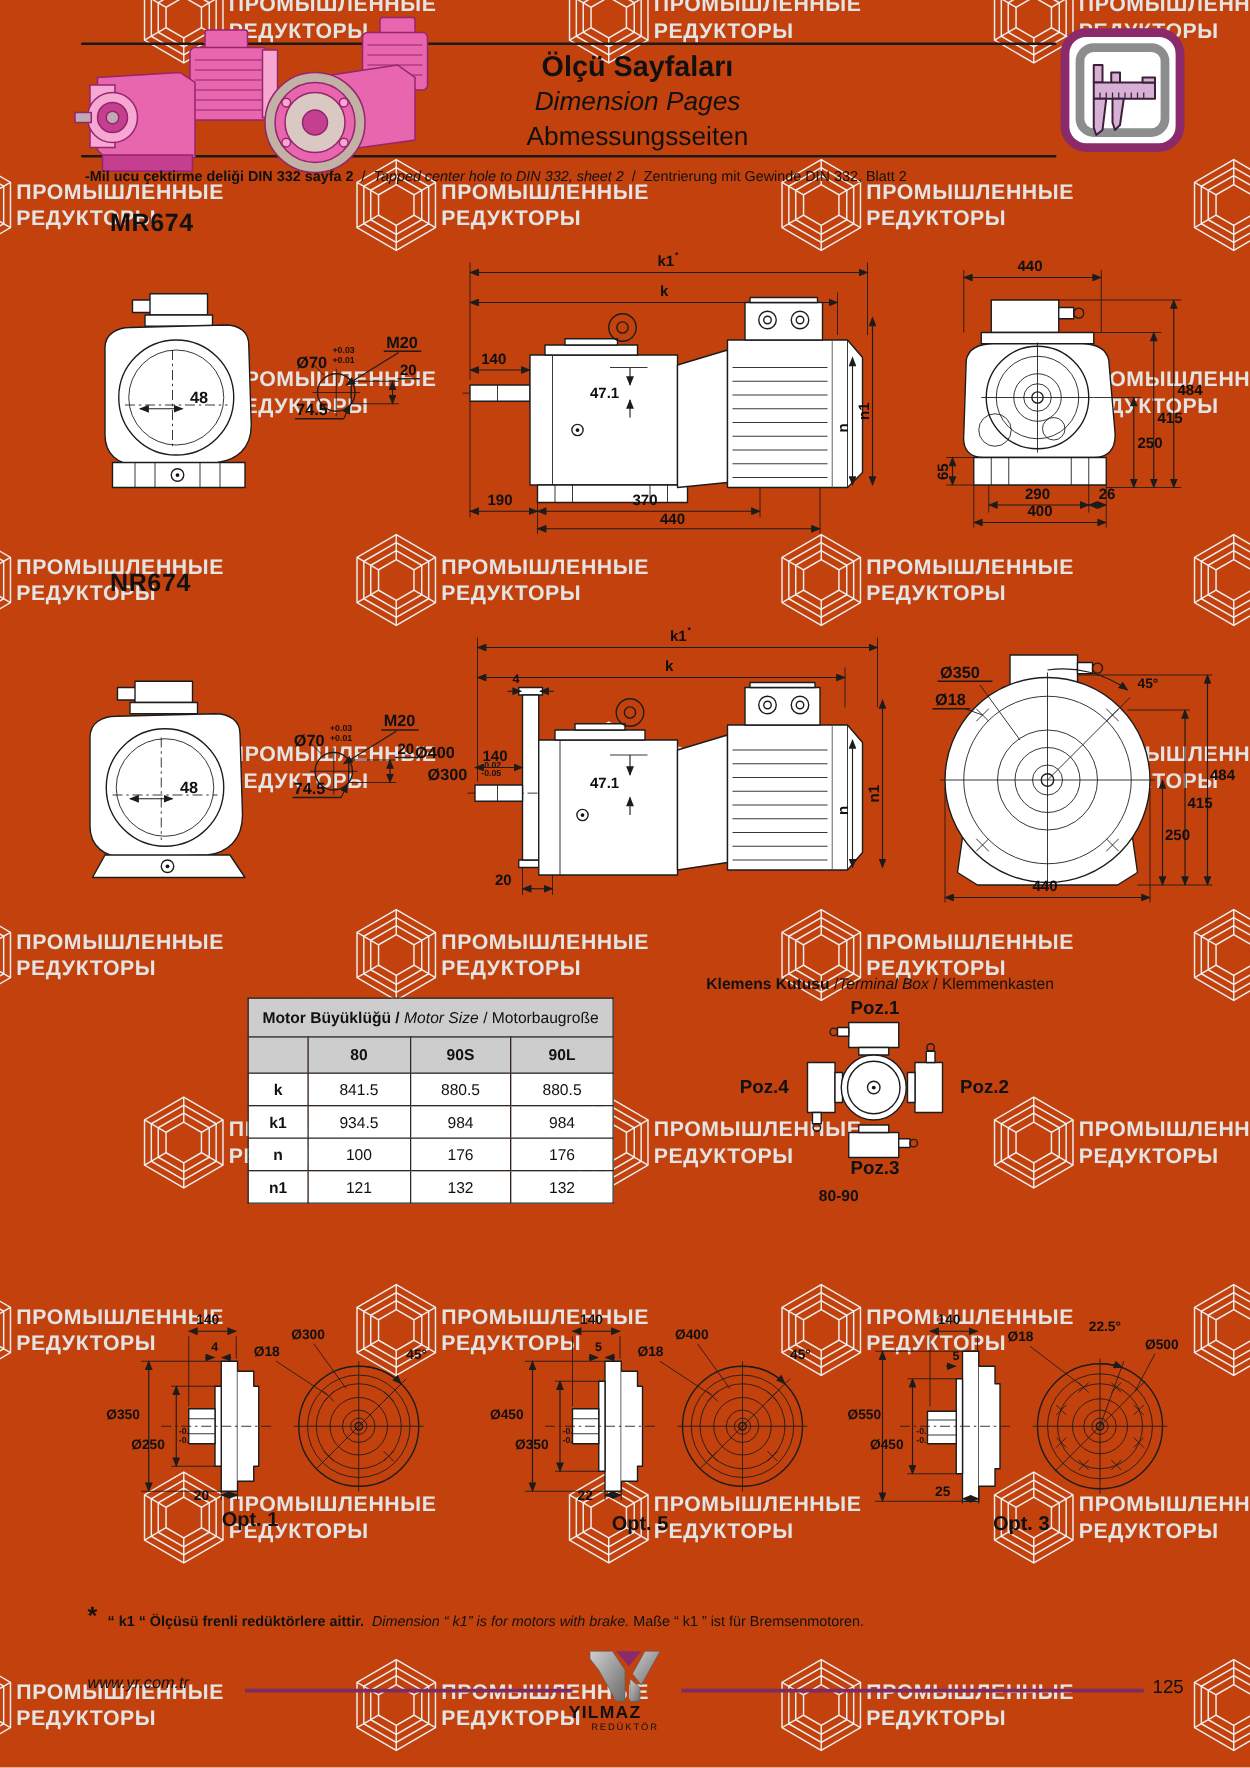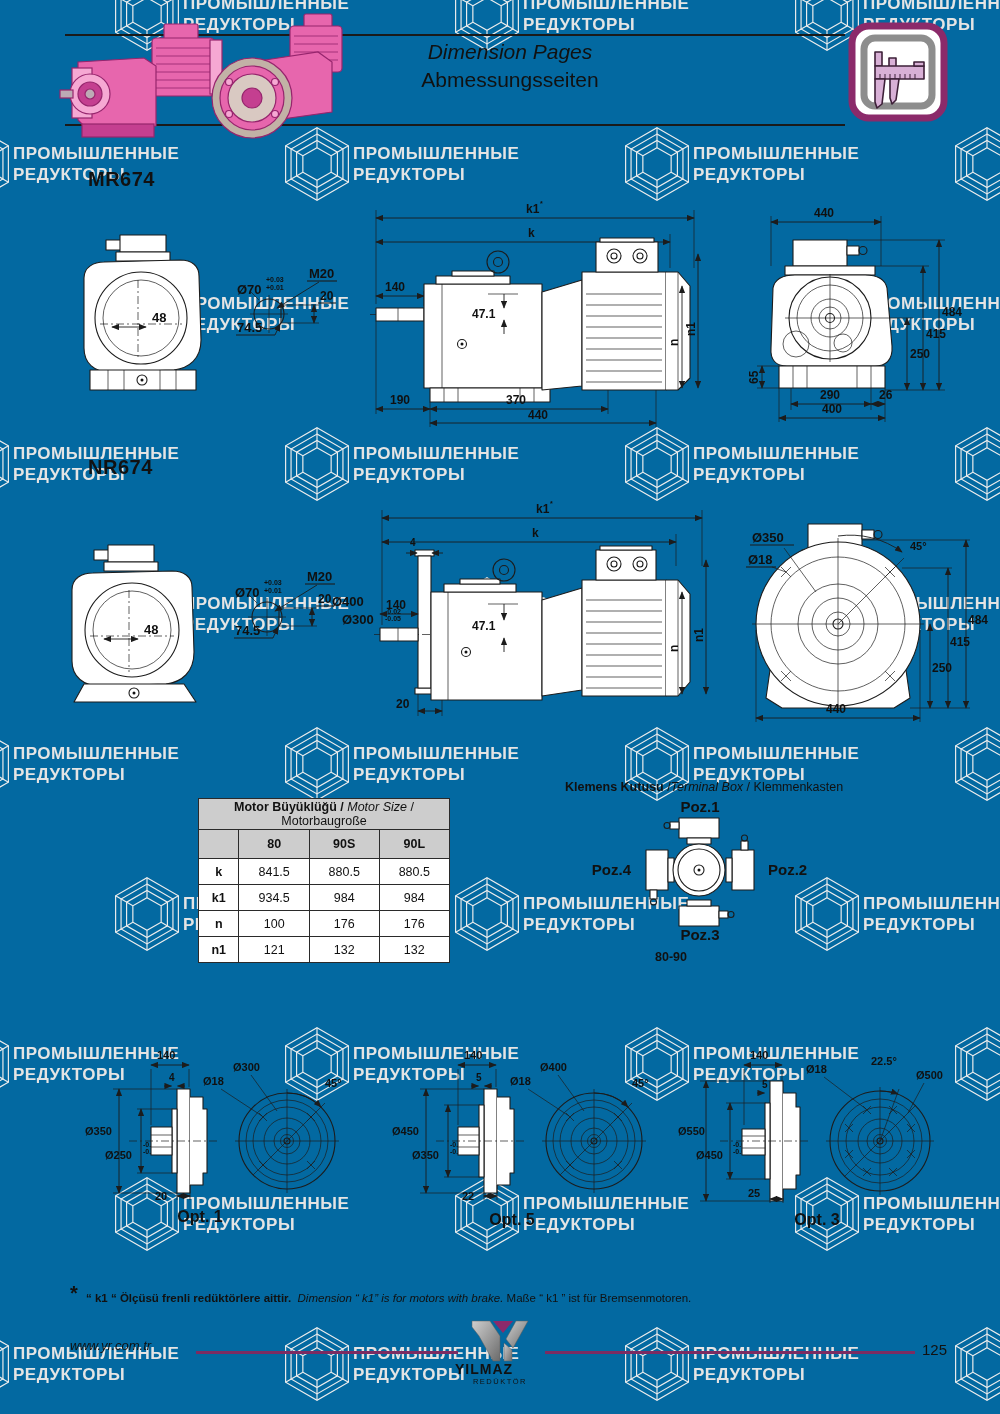--- a/index.html
+++ b/index.html
@@ -1,16 +1,16 @@
 <!DOCTYPE html>
 <html><head>
 <meta charset="utf-8">
 <style>
   html,body{margin:0;padding:0;background:#fff}
-  .page{position:relative;width:1000px;height:1414px;background:#0369a1;overflow:hidden;
+  .page{position:relative;width:1000px;height:1414px;background:#c2410c;overflow:hidden;
         font-family:"Liberation Sans",sans-serif;color:#111}
   .abs{position:absolute}
   .b{font-weight:bold}
   .i{font-style:italic}
   
   #wm{position:absolute;inset:0;z-index:0;overflow:hidden}
   .wm{position:absolute;display:flex;align-items:center;gap:4px;white-space:nowrap}
   .wm-txt{color:#e4e4e4;font-weight:bold;font-size:17px;letter-spacing:.5px;line-height:1.25}
   .content{position:absolute;inset:0;z-index:1}
   
@@ -618,20 +618,21 @@
         <circle cx="192" cy="88" r="24" fill="#d9c9c2"></circle>
         <circle cx="192" cy="88" r="10" fill="#c43f90"></circle>
         <circle cx="169" cy="72" r="3.5" fill="#f6a8d3"></circle>
           <circle cx="215" cy="72" r="3.5" fill="#f6a8d3"></circle>
         <circle cx="169" cy="104" r="3.5" fill="#f6a8d3"></circle>
           <circle cx="215" cy="104" r="3.5" fill="#f6a8d3"></circle>
       </g>
     </svg>
 
     <div class="titleblock">
+      <div class="title-tr">Ölçü Sayfaları</div>
       <div class="title-en">Dimension Pages</div>
       <div class="title-de">Abmessungsseiten</div>
     </div>
 
     <svg class="abs" style="left:848px;top:22px" width="100" height="100" viewBox="0 0 100 100">
       <rect x="4" y="4" width="92" height="92" rx="17" fill="#fff" stroke="#8b2a6a" stroke-width="7"></rect>
       <rect x="16" y="16" width="68" height="68" rx="11" fill="#fff" stroke="#8d8d8d" stroke-width="7"></rect>
       <g fill="#d8b0d6" stroke="#3d2038" stroke-width="1.6" stroke-linejoin="round">
         <path d="M27,30 L34,30 L34,44 L27,44 Z"></path>
         <path d="M41,36 L48,36 L48,46 L41,46 Z"></path>
@@ -645,20 +646,27 @@
           <line x1="37" y1="52" x2="37" y2="57"></line>
         <line x1="42" y1="52" x2="42" y2="57"></line>
           <line x1="47" y1="52" x2="47" y2="57"></line>
         <line x1="52" y1="52" x2="52" y2="57"></line>
           <line x1="57" y1="52" x2="57" y2="57"></line>
         <line x1="62" y1="52" x2="62" y2="57"></line>
           <line x1="67" y1="52" x2="67" y2="57"></line>
       </g>
     </svg>
 
+    <div class="note">
+      <span class="b">-Mil ucu çektirme deliği DIN 332 sayfa 2</span>
+      <span class="b">&nbsp;</span><span>/</span>&nbsp;
+      <span class="i">Tapped center hole to DIN 332, sheet 2</span>&nbsp;
+      <span>/</span>&nbsp;
+      <span>Zentrierung mit Gewinde DIN 332, Blatt 2</span>
+    </div>
 
     <div class="sec-title" style="left:88px;top:168px">MR674</div>
 
     <svg class="abs" style="left:70px;top:232px" width="145" height="165" viewBox="0 0 145 165">
       <rect x="36" y="8" width="16" height="10" class="d f"></rect>
       <rect x="50" y="3" width="46" height="17" class="d f"></rect>
       <rect x="46" y="20" width="54" height="9" class="d f"></rect>
       <path class="d f" d="M14,46 C14,35 24,30 34,30 L110,28 C122,28 129,34 129,44 L131,108 C131,127 119,136 104,138 L40,140 C24,140 14,131 14,116 Z"></path>
       <rect x="20" y="138" width="106" height="20" class="d f"></rect>
       <line class="d thin" x1="38" y1="138" x2="38" y2="158"></line>
@@ -964,21 +972,21 @@
       <line class="dm" x1="206" y1="56" x2="206" y2="196"></line>
       <text class="tx" x="208" y="134">415</text>
       <line class="dm" x1="188" y1="112" x2="188" y2="196"></line>
       <text class="tx" x="190" y="160">250</text>
       <line class="d thin" x1="14" y1="118" x2="14" y2="210"></line>
       <line class="d thin" x1="178" y1="118" x2="178" y2="210"></line>
       <line class="dm" x1="14" y1="206" x2="178" y2="206"></line>
       <text class="tx" x="84" y="201">440</text>
     </svg>
 
-    <table class="mtable abs" style="left:198px;top:798px;width:252px">
+    <table class="mtable abs" style="left:198px;top:798px;width:293px">
       <colgroup>
           <col style="width:48px">
           <col style="width:82px">
           <col style="width:81px">
           <col style="width:82px">
         </colgroup>
       <tbody>
           <tr class="hrow">
             <td colspan="4"><span class="b">Motor Büyüklüğü</span><span class="b"> </span><span class="b">/</span> <span class="i">Motor Size</span> <span>/</span> <span>Motorbaugroße</span></td>
           </tr>

